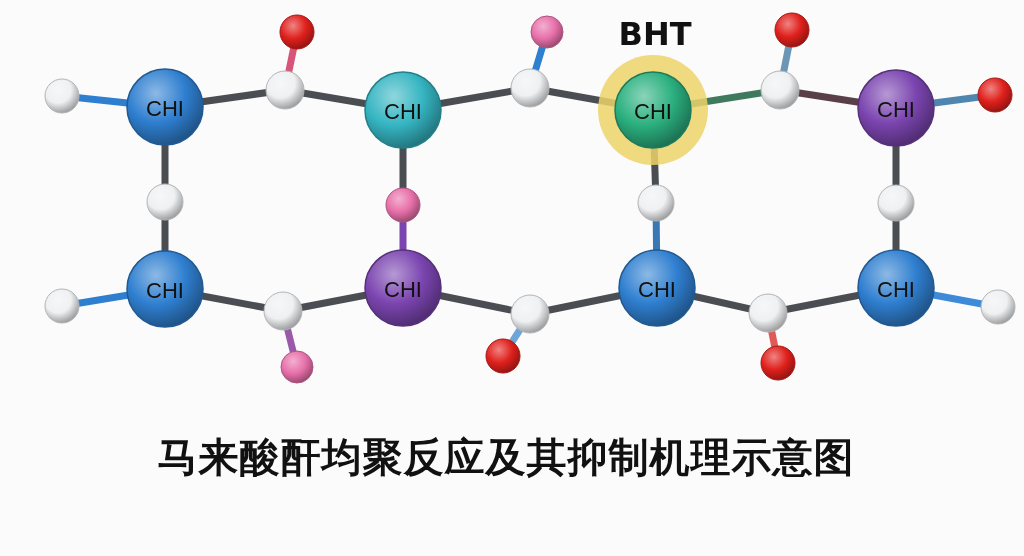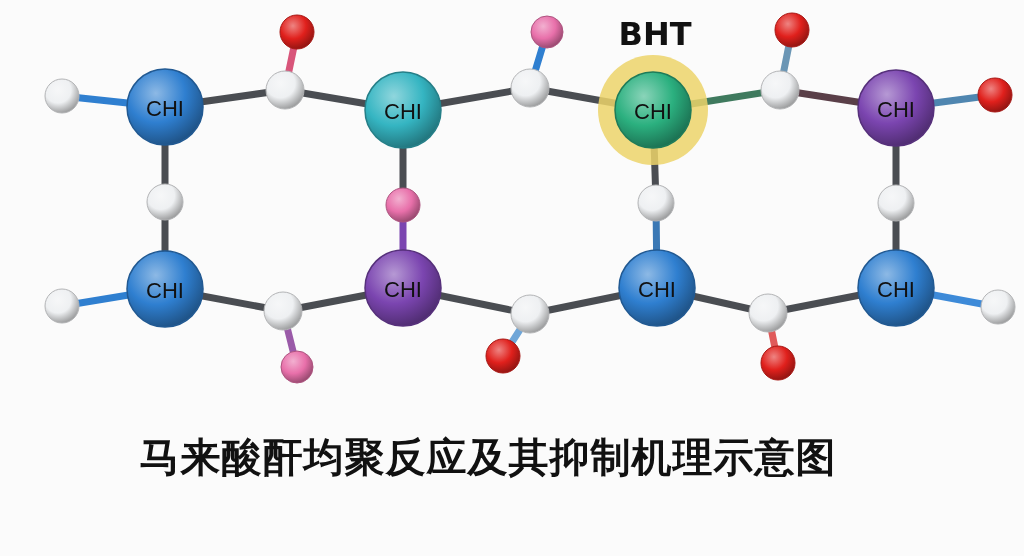--- a/index.html
+++ b/index.html
@@ -1,20 +1,20 @@
 <!DOCTYPE html>
 <html><head>
 <meta charset="utf-8">
 <style>
   html, body { margin: 0; padding: 0; background: #fbfbfb; }
   body { width: 1024px; height: 556px; position: relative; overflow: hidden; font-family: "DejaVu Sans", sans-serif; }
   #canvas { position: absolute; left: 0; top: 0; width: 1024px; height: 556px; }
   .atom-label { font-family: "Liberation Sans", sans-serif; font-size: 22px; fill: #111; text-anchor: middle; dominant-baseline: central; }
   .annot { font-family: "DejaVu Sans", sans-serif; font-weight: bold; font-size: 32px; fill: #111; text-anchor: middle; }
-  #caption { position: absolute; left: 0; width: 976px; top: 430px; text-align: center; font-family: "DejaVu Sans", sans-serif; font-weight: bold; font-size: 40px; color: #111; letter-spacing: 1px; }
+  #caption { position: absolute; left: 0; width: 976px; top: 430px; text-align: center; font-family: "DejaVu Sans", sans-serif; font-weight: bold; font-size: 40px; color: #111; letter-spacing: 1px; padding-left: 18px; }
 </style>
 </head>
 <body>
 
 <svg id="canvas" width="1024" height="556" viewBox="0 0 1024 556" xmlns="http://www.w3.org/2000/svg">
   <defs id="grads">
       <radialGradient id="g-background" cx="38%" cy="32%" r="70%">
         <stop offset="0" stop-color="#fdfdfd"></stop>
         <stop offset="0.55" stop-color="#fbfbfb"></stop>
         <stop offset="1" stop-color="#a3a3a3"></stop>

